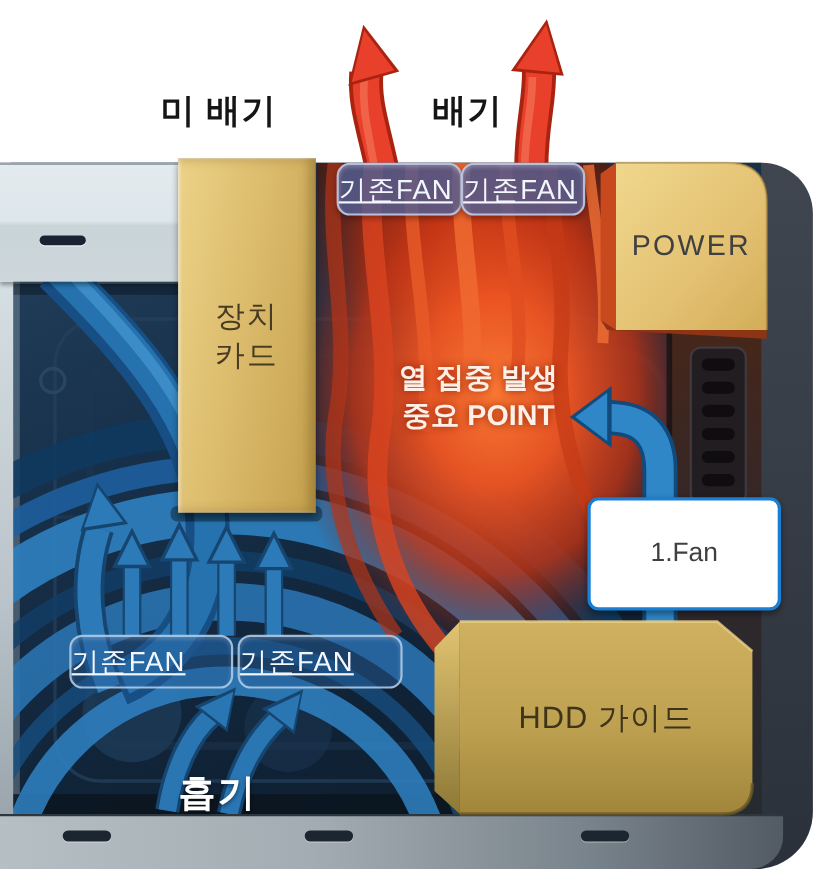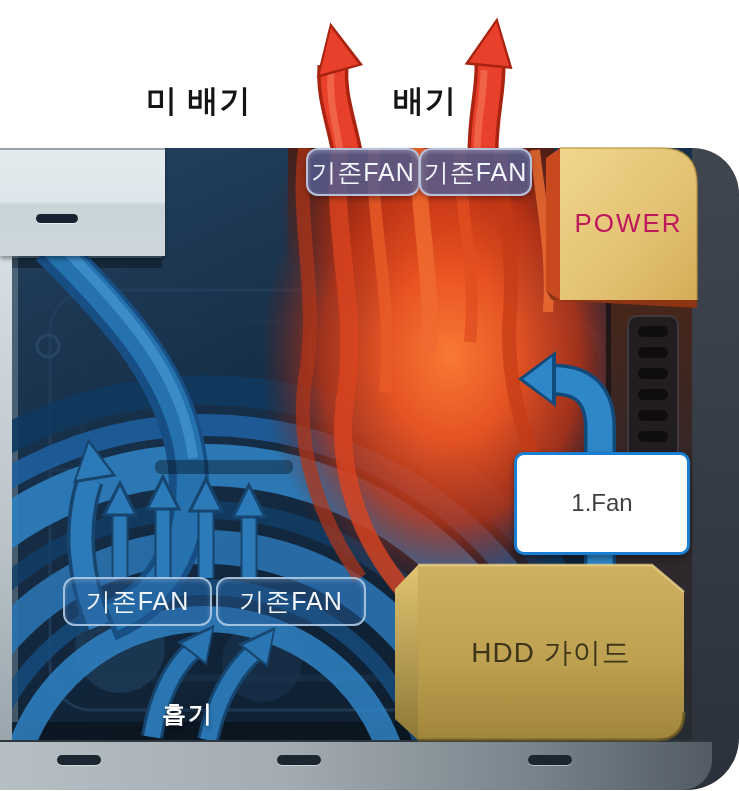--- a/index.html
+++ b/index.html
@@ -58,34 +58,34 @@
     background:linear-gradient(100deg,#ecd287 0%,#dcbc6d 45%,#c3a04d 100%);
     box-shadow:inset -6px 0 10px rgba(120,90,30,.45), inset 2px 0 3px rgba(255,255,255,.5),
                0 5px 6px rgba(0,0,0,.4);
     display:flex;align-items:center;justify-content:center;text-align:center;
   }
   .device-card .txt{font-size:27px;color:#473b22;line-height:1.35;letter-spacing:2px;}
   .power-wrap{position:absolute;left:540px;top:146px;width:166px;height:172px;z-index:6;}
   .power-label{
     position:absolute;left:560px;top:148px;width:137px;height:150px;z-index:7;
     display:flex;align-items:center;justify-content:center;
-    font-size:26px;letter-spacing:2px;color:#be185d;
+    font-size:26px;letter-spacing:2px;color:#404040;
   }
   .hdd-wrap{position:absolute;left:388px;top:555px;width:305px;height:192px;z-index:7;}
   .hdd-label{
     position:absolute;left:418px;top:565px;width:266px;height:176px;z-index:8;
     display:flex;align-items:center;justify-content:center;
     font-size:28px;letter-spacing:1px;color:#3d3419;
   }
 
   
   .fan-badge{
     position:absolute;z-index:8;border-radius:12px;
-    display:flex;align-items:center;justify-content:center;
-    font-size:25px;color:#f2f6fd;letter-spacing:1px;
+    display:flex;align-items:center;justify-content:flex-start;
+    font-size:25px;color:#f2f6fd;letter-spacing:1px;text-decoration:underline;
   }
   .fan-top{
     background:rgba(80,94,148,.82);
     border:2.5px solid rgba(205,218,242,.8);
     box-shadow:inset 0 2px 4px rgba(255,255,255,.25), 0 3px 5px rgba(40,10,5,.35);
   }
   .fan-bottom{
     background:rgba(38,92,150,.48);
     border:2.5px solid rgba(185,210,235,.85);
     box-shadow:inset 0 2px 4px rgba(255,255,255,.2);
@@ -95,28 +95,28 @@
   .fb1{left:63px;top:577px;width:145px;height:45px;}
   .fb2{left:216px;top:577px;width:146px;height:45px;}
 
   
   .heat-label{
     position:absolute;left:340px;top:327px;width:190px;z-index:7;text-align:center;
     color:#ffefe6;font-size:26px;font-weight:600;line-height:1.3;
     text-shadow:0 0 8px rgba(120,20,0,.8);
   }
   .info-box{
-    position:absolute;left:514px;top:452px;width:170px;height:97px;z-index:8;
+    position:absolute;left:534px;top:452px;width:170px;height:97px;z-index:8;
     background:#ffffff;border:3.5px solid #1a7fd2;border-radius:10px;
     display:flex;flex-direction:column;align-items:center;justify-content:center;
     font-size:24px;color:#3f3f3f;line-height:1.45;box-shadow:0 3px 6px rgba(0,0,0,.4);
   }
   .label-intake{
     position:absolute;left:162px;top:698px;z-index:9;
-    font-size:24px;font-weight:800;color:#ffffff;letter-spacing:2px;
+    font-size:34px;font-weight:800;color:#ffffff;letter-spacing:2px;
     text-shadow:0 2px 4px rgba(0,0,0,.5);
   }
 
   .svg-layer{position:absolute;left:0;top:0;z-index:2;pointer-events:none;}
 </style>
 </head>
 <body>
 
 <div class="stage">
 
@@ -277,20 +277,26 @@
     <div class="bar-slot s1"></div>
     <div class="bar-slot s2"></div>
     <div class="bar-slot s3"></div>
   </div>
 
   <div class="left-strip"></div>
   <div class="frame">
     <div class="frame-slot"></div>
   </div>
 
+  <div class="device-card">
+    <div class="txt">
+      <span>장치</span><br>
+      <span>카드</span>
+    </div>
+  </div>
 
   <svg class="power-wrap" width="166" height="172" viewBox="540 146 166 172">
     <defs>
       <linearGradient id="powGold" x1="0" y1="0" x2="1" y2="1">
         <stop offset="0%" stop-color="#f0d78d"></stop>
           <stop offset="60%" stop-color="#e3c172"></stop>
         <stop offset="100%" stop-color="#d3ad58"></stop>
       </linearGradient>
     </defs>
     <polygon points="546,158 560,148 560,300 546,291" fill="#c8491e"></polygon>
@@ -325,20 +331,24 @@
   <div class="fan-badge fan-top ft2">
     <span>기존FAN</span>
   </div>
   <div class="fan-badge fan-bottom fb1">
     <span>기존FAN</span>
   </div>
   <div class="fan-badge fan-bottom fb2">
     <span>기존FAN</span>
   </div>
 
+  <div class="heat-label">
+    <span>열 집중 발생</span><br>
+    <span>중요 POINT</span>
+  </div>
 
   <div class="info-box">
     <span>1.Fan</span>
   </div>
 
   <div class="label-intake">흡기</div>
 
 </div>
 
 </body></html>

